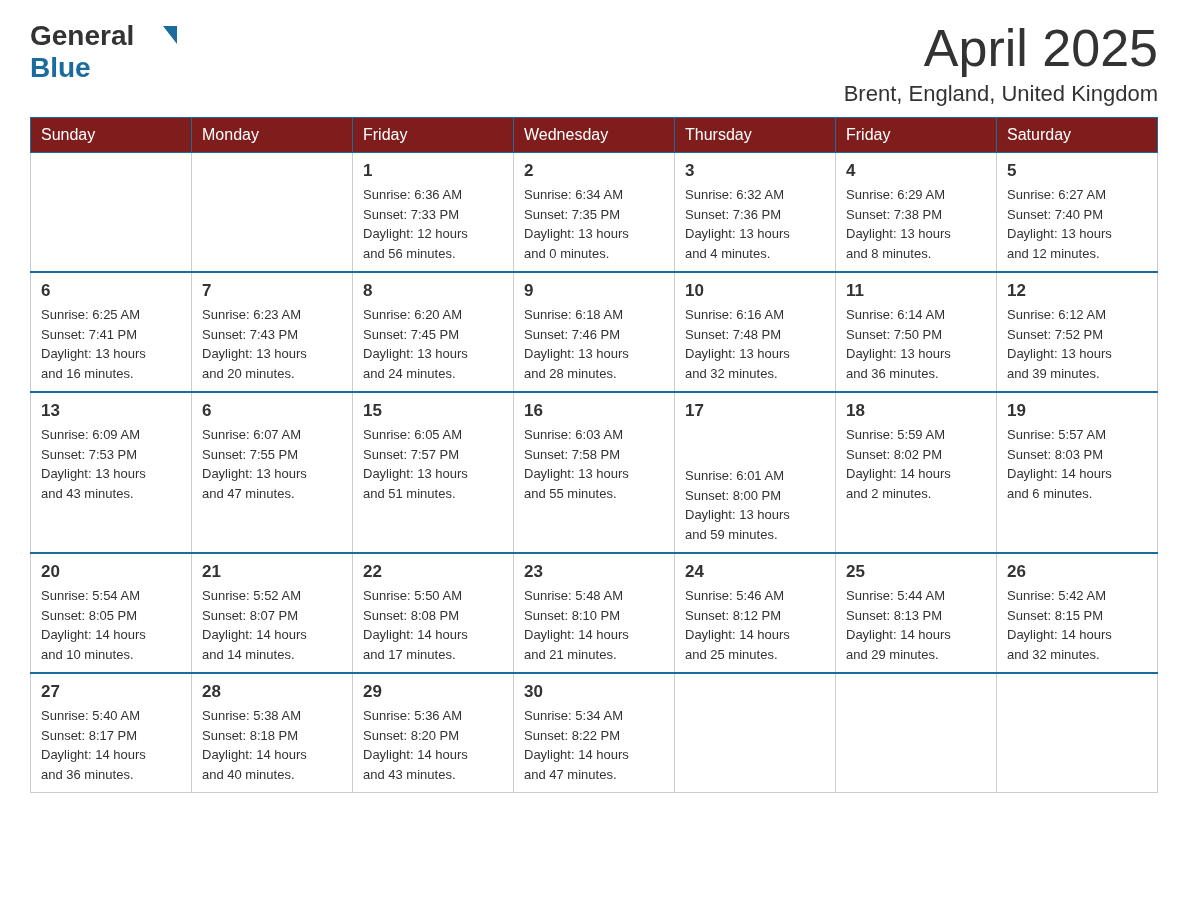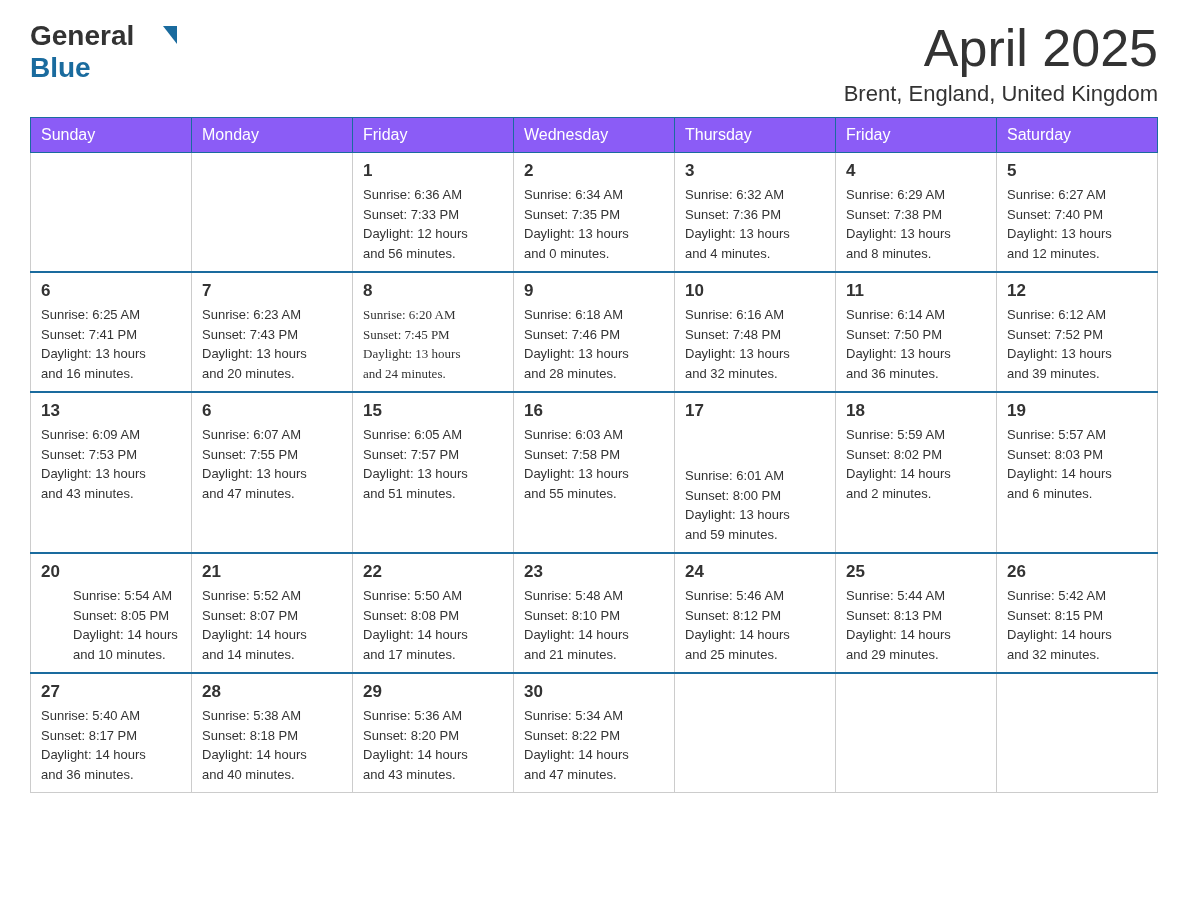--- a/index.html
+++ b/index.html
@@ -58,21 +58,21 @@
       color: #333;
       font-weight: normal;
       margin-top: 4px;
     }
     .calendar-table {
       width: 100%;
       border-collapse: collapse;
       margin-top: 10px;
     }
     .calendar-table th {
-      background-color: #8b5cf6;
+      background-color: #7f1d1d;
       color: #fff;
       text-align: left;
       padding: 8px 10px;
       font-size: 16px;
       font-weight: normal;
       border: 1px solid #1a6b9e;
     }
     .calendar-table td {
       vertical-align: top;
       padding: 8px 10px;
@@ -177,21 +177,21 @@
         </td>
         <td>
           <div class="day-number">7</div>
           <div class="day-info" style="white-space: pre-line;">Sunrise: 6:23 AM
 Sunset: 7:43 PM
 Daylight: 13 hours
 and 20 minutes.</div>
         </td>
         <td>
           <div class="day-number">8</div>
-          <div class="day-info" style="white-space: pre-line; font-family: Liberation Serif, serif;">Sunrise: 6:20 AM
+          <div class="day-info" style="white-space: pre-line;">Sunrise: 6:20 AM
 Sunset: 7:45 PM
 Daylight: 13 hours
 and 24 minutes.</div>
         </td>
         <td>
           <div class="day-number">9</div>
           <div class="day-info" style="white-space: pre-line;">Sunrise: 6:18 AM
 Sunset: 7:46 PM
 Daylight: 13 hours
 and 28 minutes.</div>
@@ -265,21 +265,21 @@
           <div class="day-number">19</div>
           <div class="day-info" style="white-space: pre-line;">Sunrise: 5:57 AM
 Sunset: 8:03 PM
 Daylight: 14 hours
 and 6 minutes.</div>
         </td>
       </tr>
       <tr class="row-divider">
         <td>
           <div class="day-number">20</div>
-          <div class="day-info" style="white-space: pre-line; margin-left: 32px;">Sunrise: 5:54 AM
+          <div class="day-info" style="white-space: pre-line;">Sunrise: 5:54 AM
 Sunset: 8:05 PM
 Daylight: 14 hours
 and 10 minutes.</div>
         </td>
         <td>
           <div class="day-number">21</div>
           <div class="day-info" style="white-space: pre-line;">Sunrise: 5:52 AM
 Sunset: 8:07 PM
 Daylight: 14 hours
 and 14 minutes.</div>

